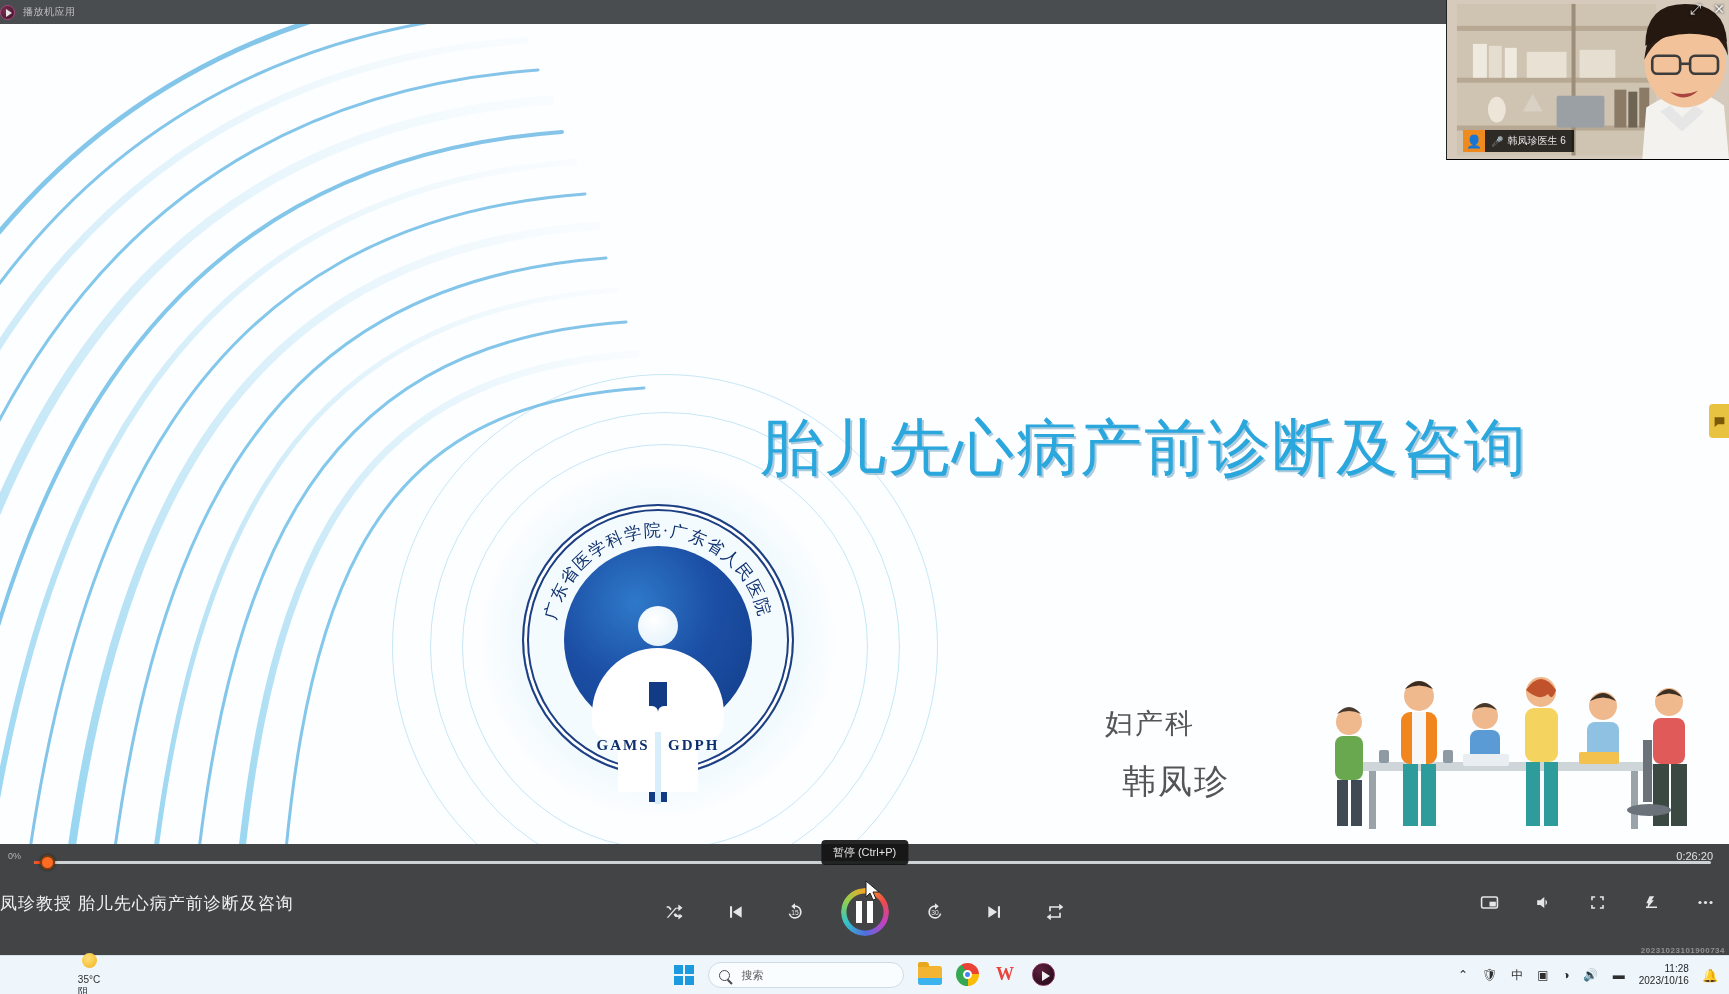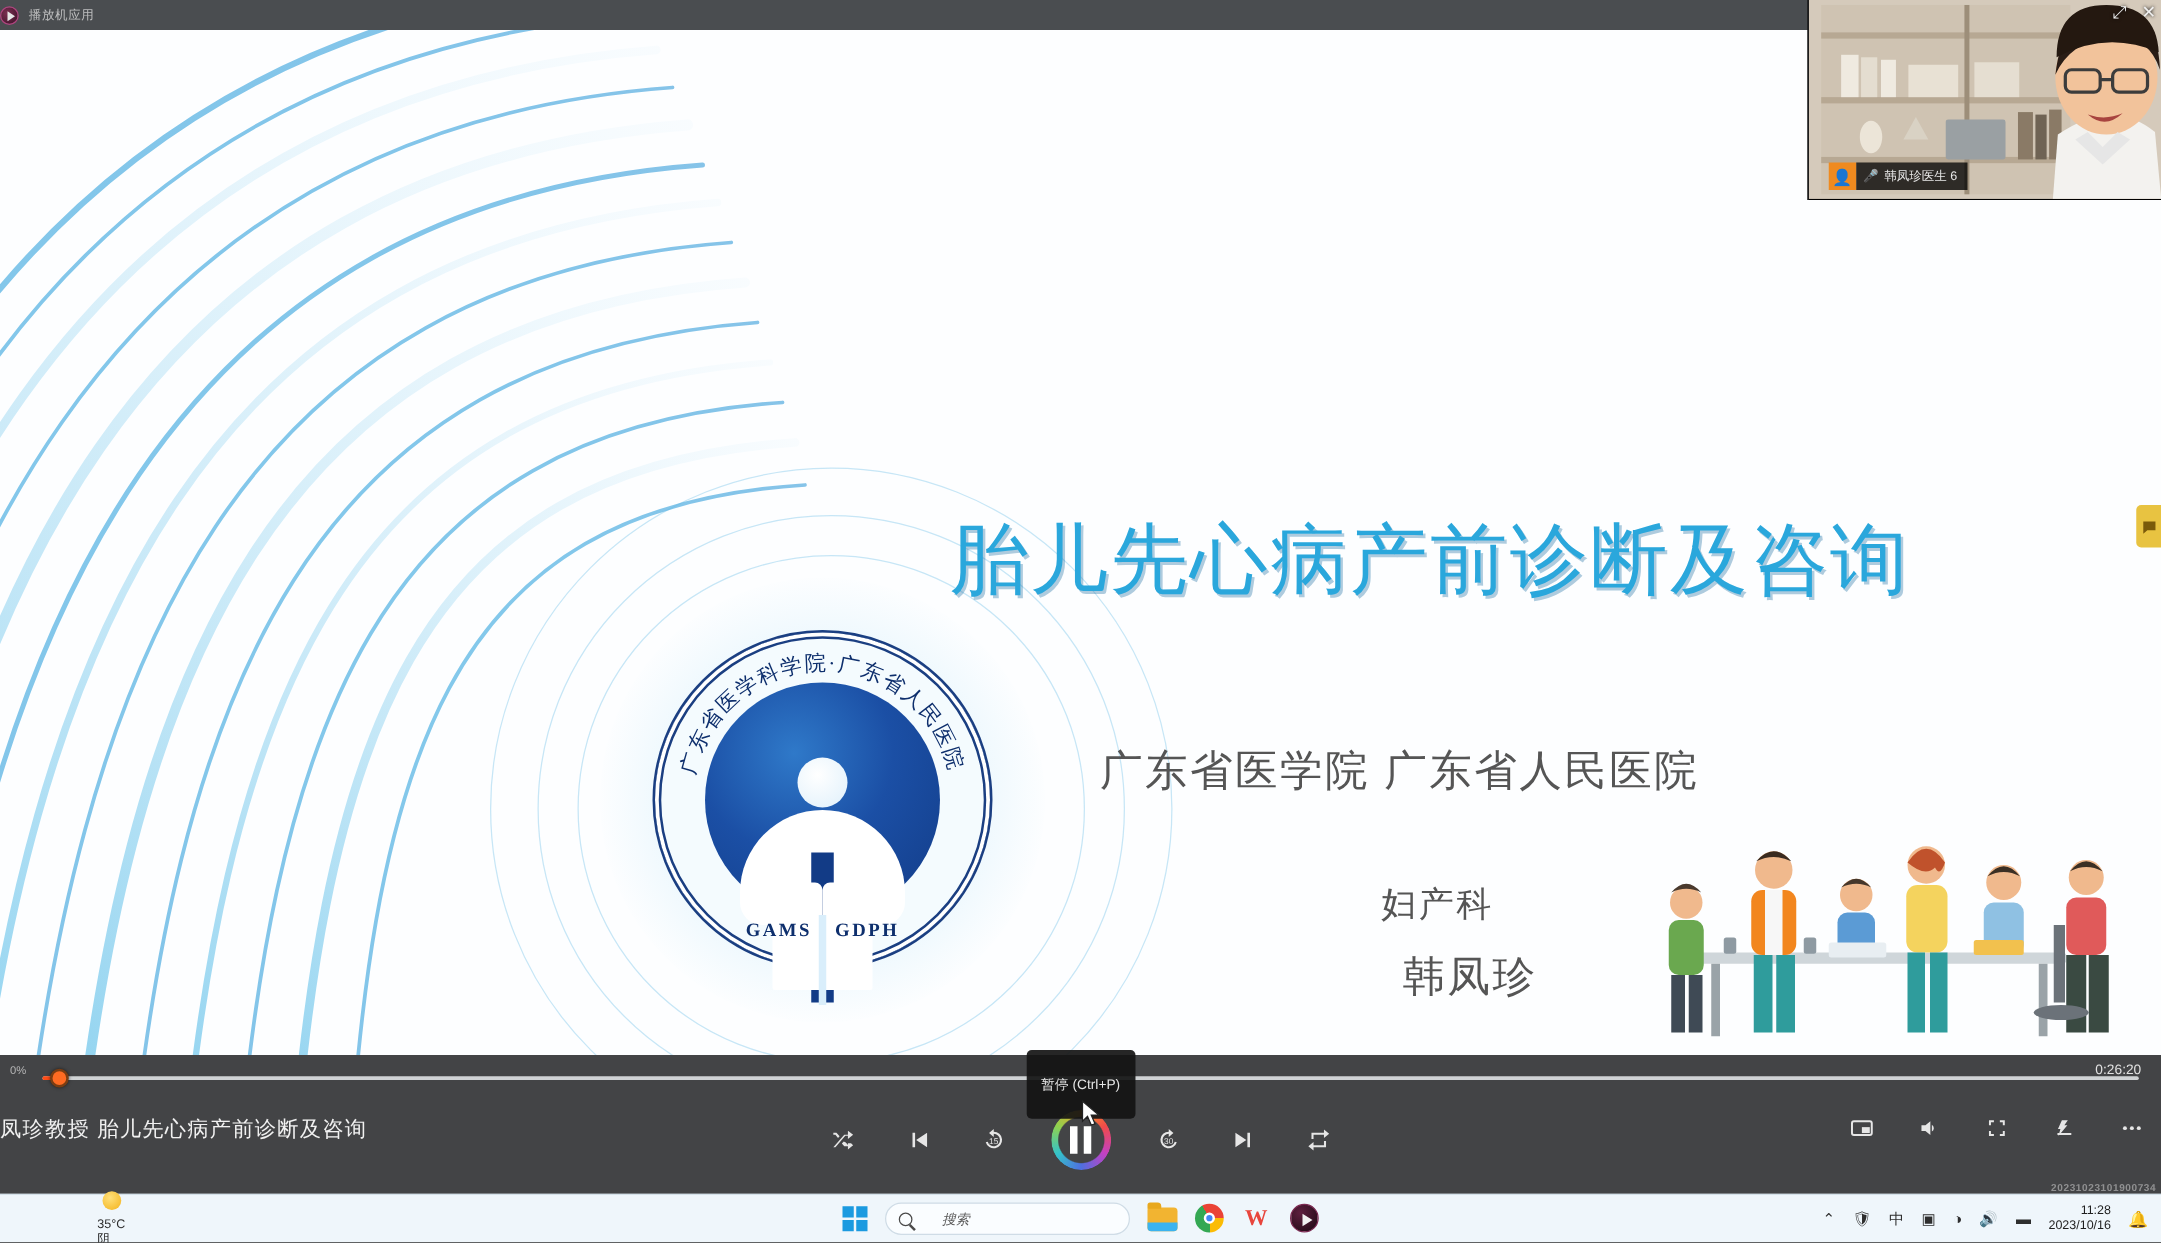--- a/index.html
+++ b/index.html
@@ -206,21 +206,21 @@
     background: conic-gradient(#f5a524, #ef4a4a, #c341c3, #4f6fe0, #34c3c9, #8fd14f, #f5a524);
     padding: 3px;
     -webkit-mask: radial-gradient(circle, transparent 18px, #000 19px);
             mask: radial-gradient(circle, transparent 18px, #000 19px);
   }
   .play-wrap .bars { display: flex; gap: 5px; z-index: 2; }
   .play-wrap .bars i { display: block; width: 6px; height: 22px; background: #fff; }
   .tooltip {
     position: absolute; left: 50%; transform: translateX(-50%);
     top: -48px; background: rgba(20,20,20,.92); color: #e4e4e4;
-    font-size: 11px; padding: 20px 12px; border-radius: 4px; white-space: nowrap;
+    font-size: 11px; padding: 5px 12px; border-radius: 4px; white-space: nowrap;
   }
   .cursor-arrow {
     position: absolute; left: 24px; top: -8px; width: 0; height: 0;
     z-index: 5; pointer-events: none;
   }
   .cursor-arrow svg { width: 16px; height: 22px; }
   .ctr-right {
     position: absolute; right: 10px; top: 44px;
     display: flex; align-items: center; gap: 26px;
   }
@@ -249,22 +249,22 @@
   .weather .wtext { font-size: 10px; color: #2c2c2c; line-height: 1.15; }
   .tb-center {
     position: absolute; left: 50%; transform: translateX(-50%);
     display: flex; align-items: center; gap: 14px;
   }
   .winlogo { width: 20px; height: 20px; display: grid;
     grid-template-columns: 1fr 1fr; grid-template-rows: 1fr 1fr; gap: 2px; cursor:pointer;}
   .winlogo i { background: #1b9ae0; display: block; }
   .searchbox {
     width: 196px; height: 26px; border-radius: 14px; background: #fafdff;
-    border: 1px solid #cfdce6; display: flex; align-items: center; gap: 24px;
-    padding: 0 10px; cursor: text; font-style: italic;
+    border: 1px solid #cfdce6; display: flex; align-items: center; gap: 12px;
+    padding: 0 10px; cursor: text;
   }
   .searchbox .mag {
     width: 11px; height: 11px; border: 1.6px solid #4a4a4a; border-radius: 50%;
     position: relative; flex: 0 0 auto;
   }
   .searchbox .mag::after {
     content: ""; position: absolute; right: -4px; bottom: -3px;
     width: 6px; height: 1.6px; background: #4a4a4a; transform: rotate(45deg);
   }
   .searchbox span { font-size: 11px; color: #5a5a5a; }
@@ -380,21 +380,20 @@
           <div class="head"></div>
           <div class="body"></div>
           <div class="legL"></div>
           <div class="legR"></div>
           <div class="stem"></div>
         </div>
         <div class="emblem-en">GAMS · GDPH</div>
       </div>
 
       <div class="slide-title">胎儿先心病产前诊断及咨询</div>
-      <div class="slide-org">广东省医学院  广东省人民医院</div>
       <div class="slide-dept">妇产科</div>
       <div class="slide-speaker">韩凤珍</div>
 
       <svg class="people" viewBox="0 0 400 200">
 
         <rect x="40" y="118" width="300" height="9" rx="3" fill="#cfd6da"></rect>
         <rect x="56" y="127" width="7" height="58" fill="#9aa3a8"></rect>
         <rect x="318" y="127" width="7" height="58" fill="#9aa3a8"></rect>
 
         <circle cx="36" cy="78" r="13" fill="#f0b98d"></circle>

